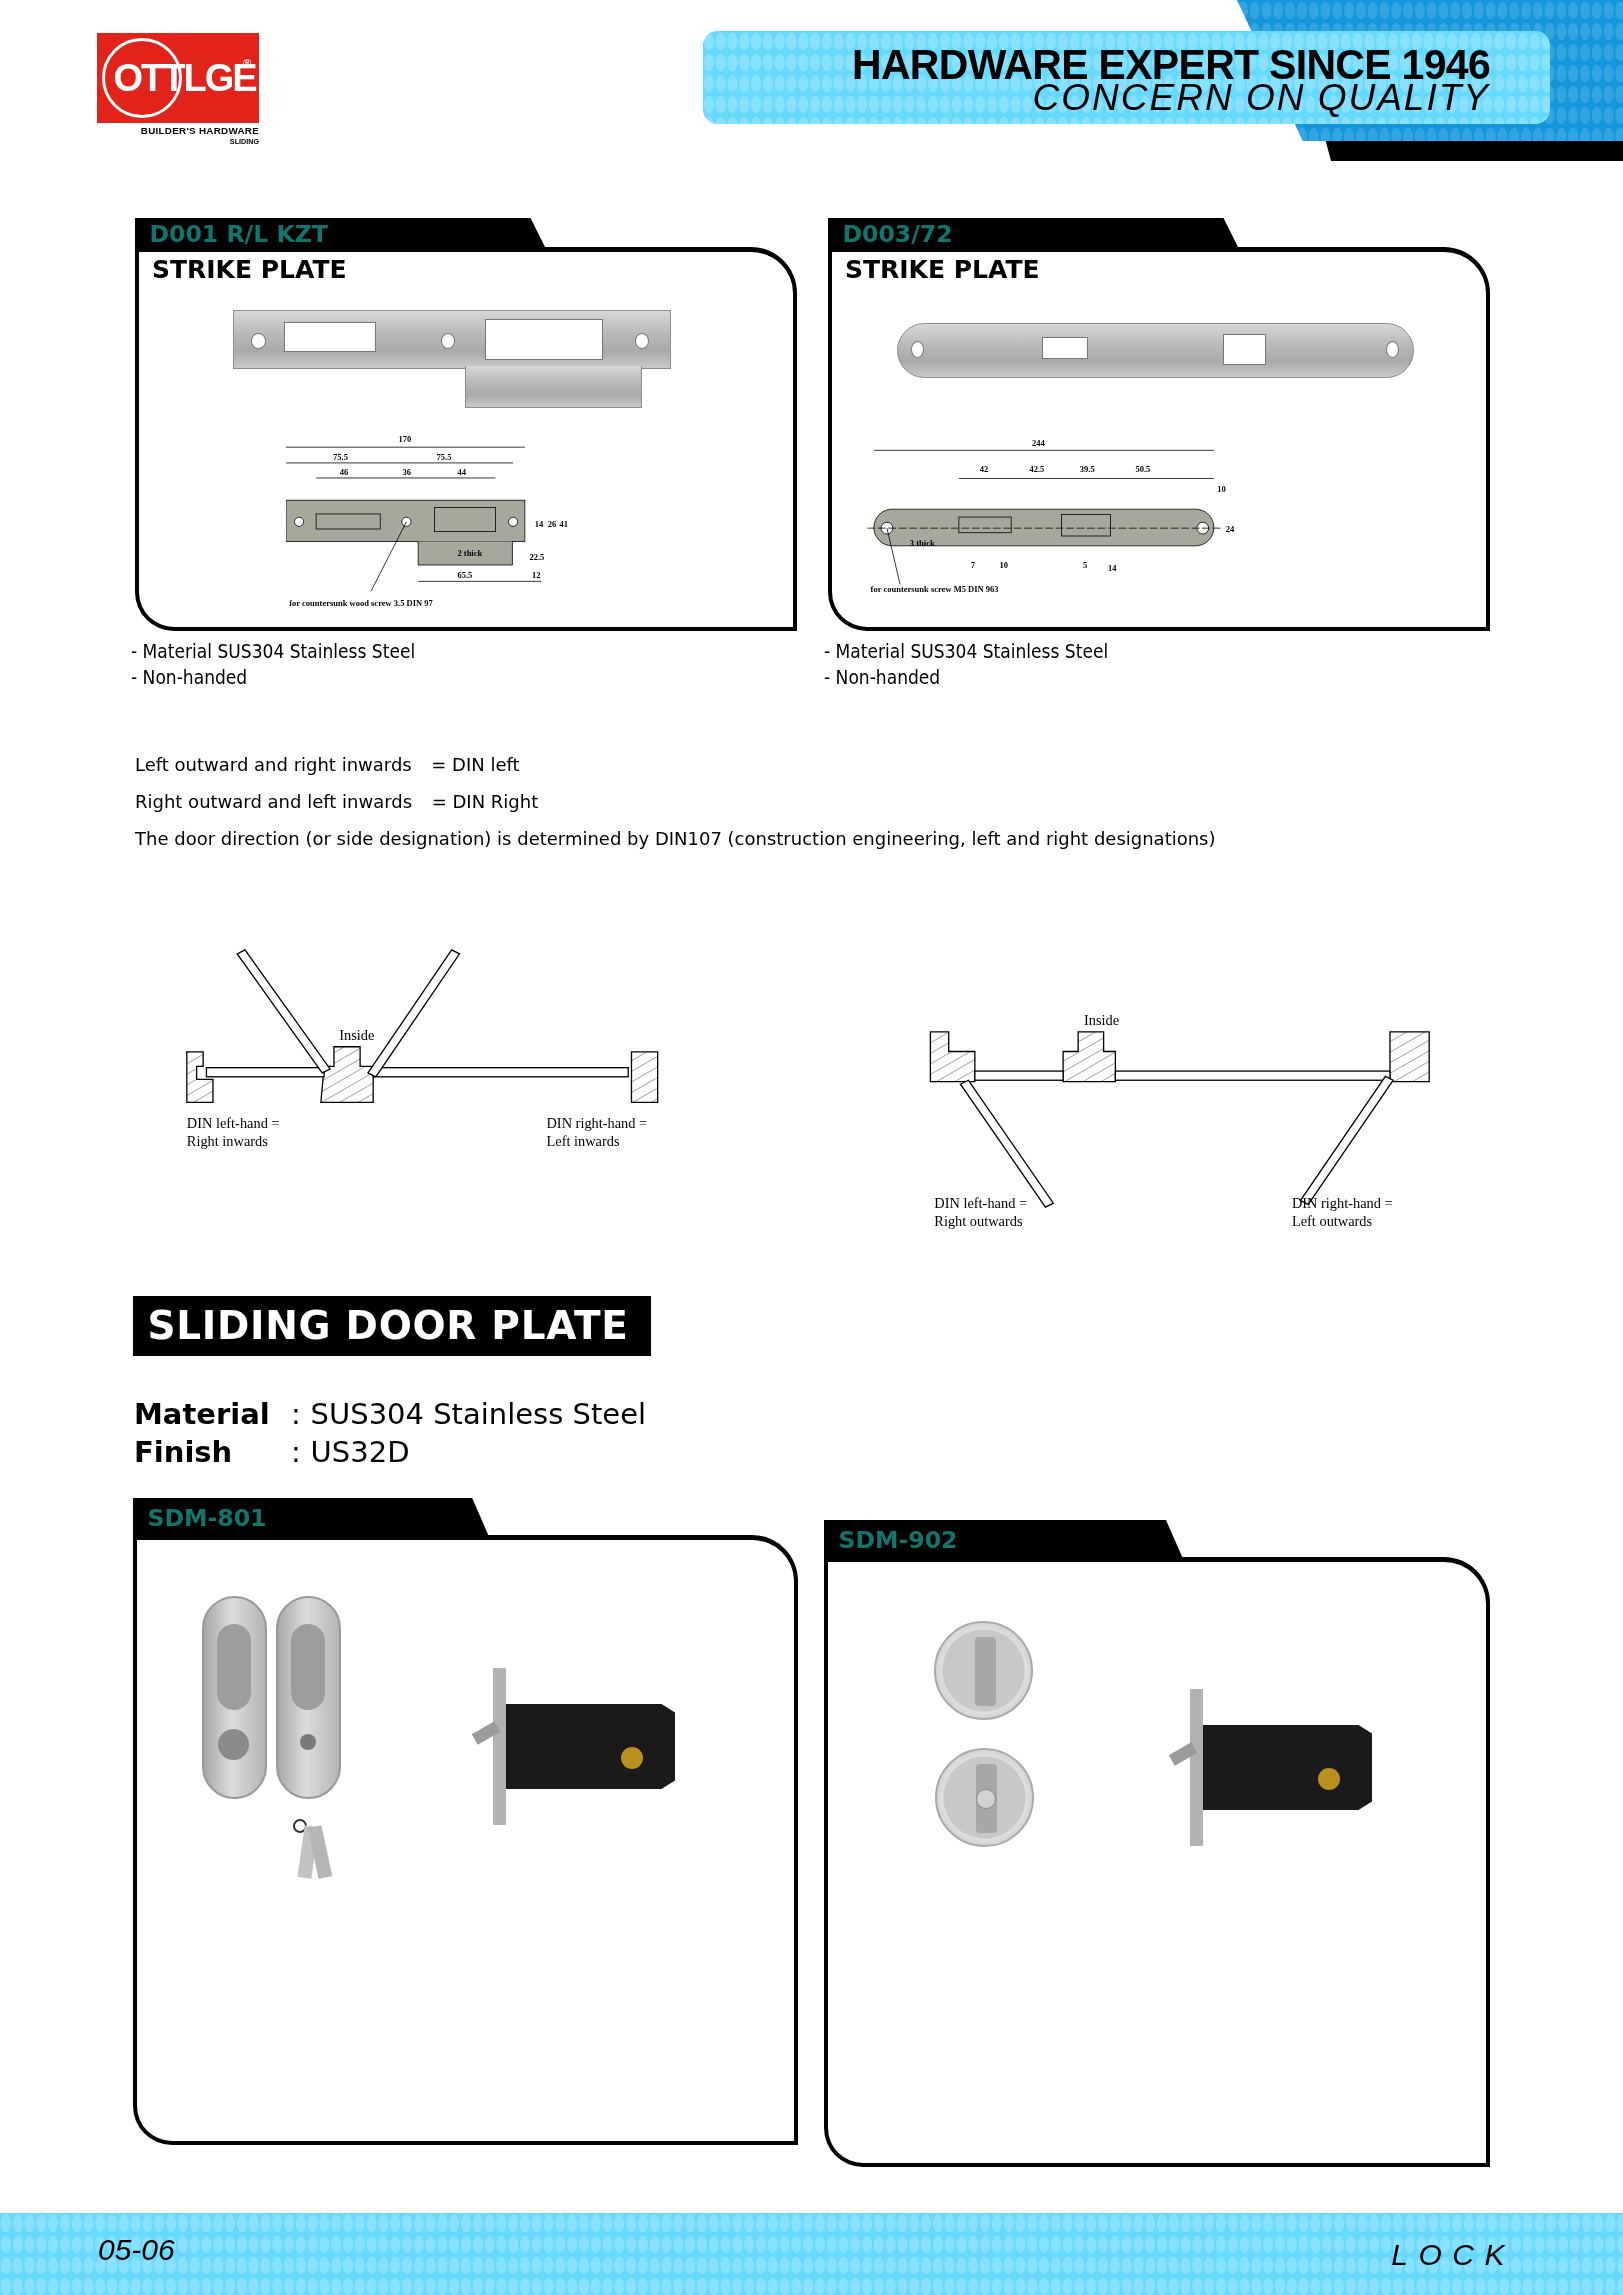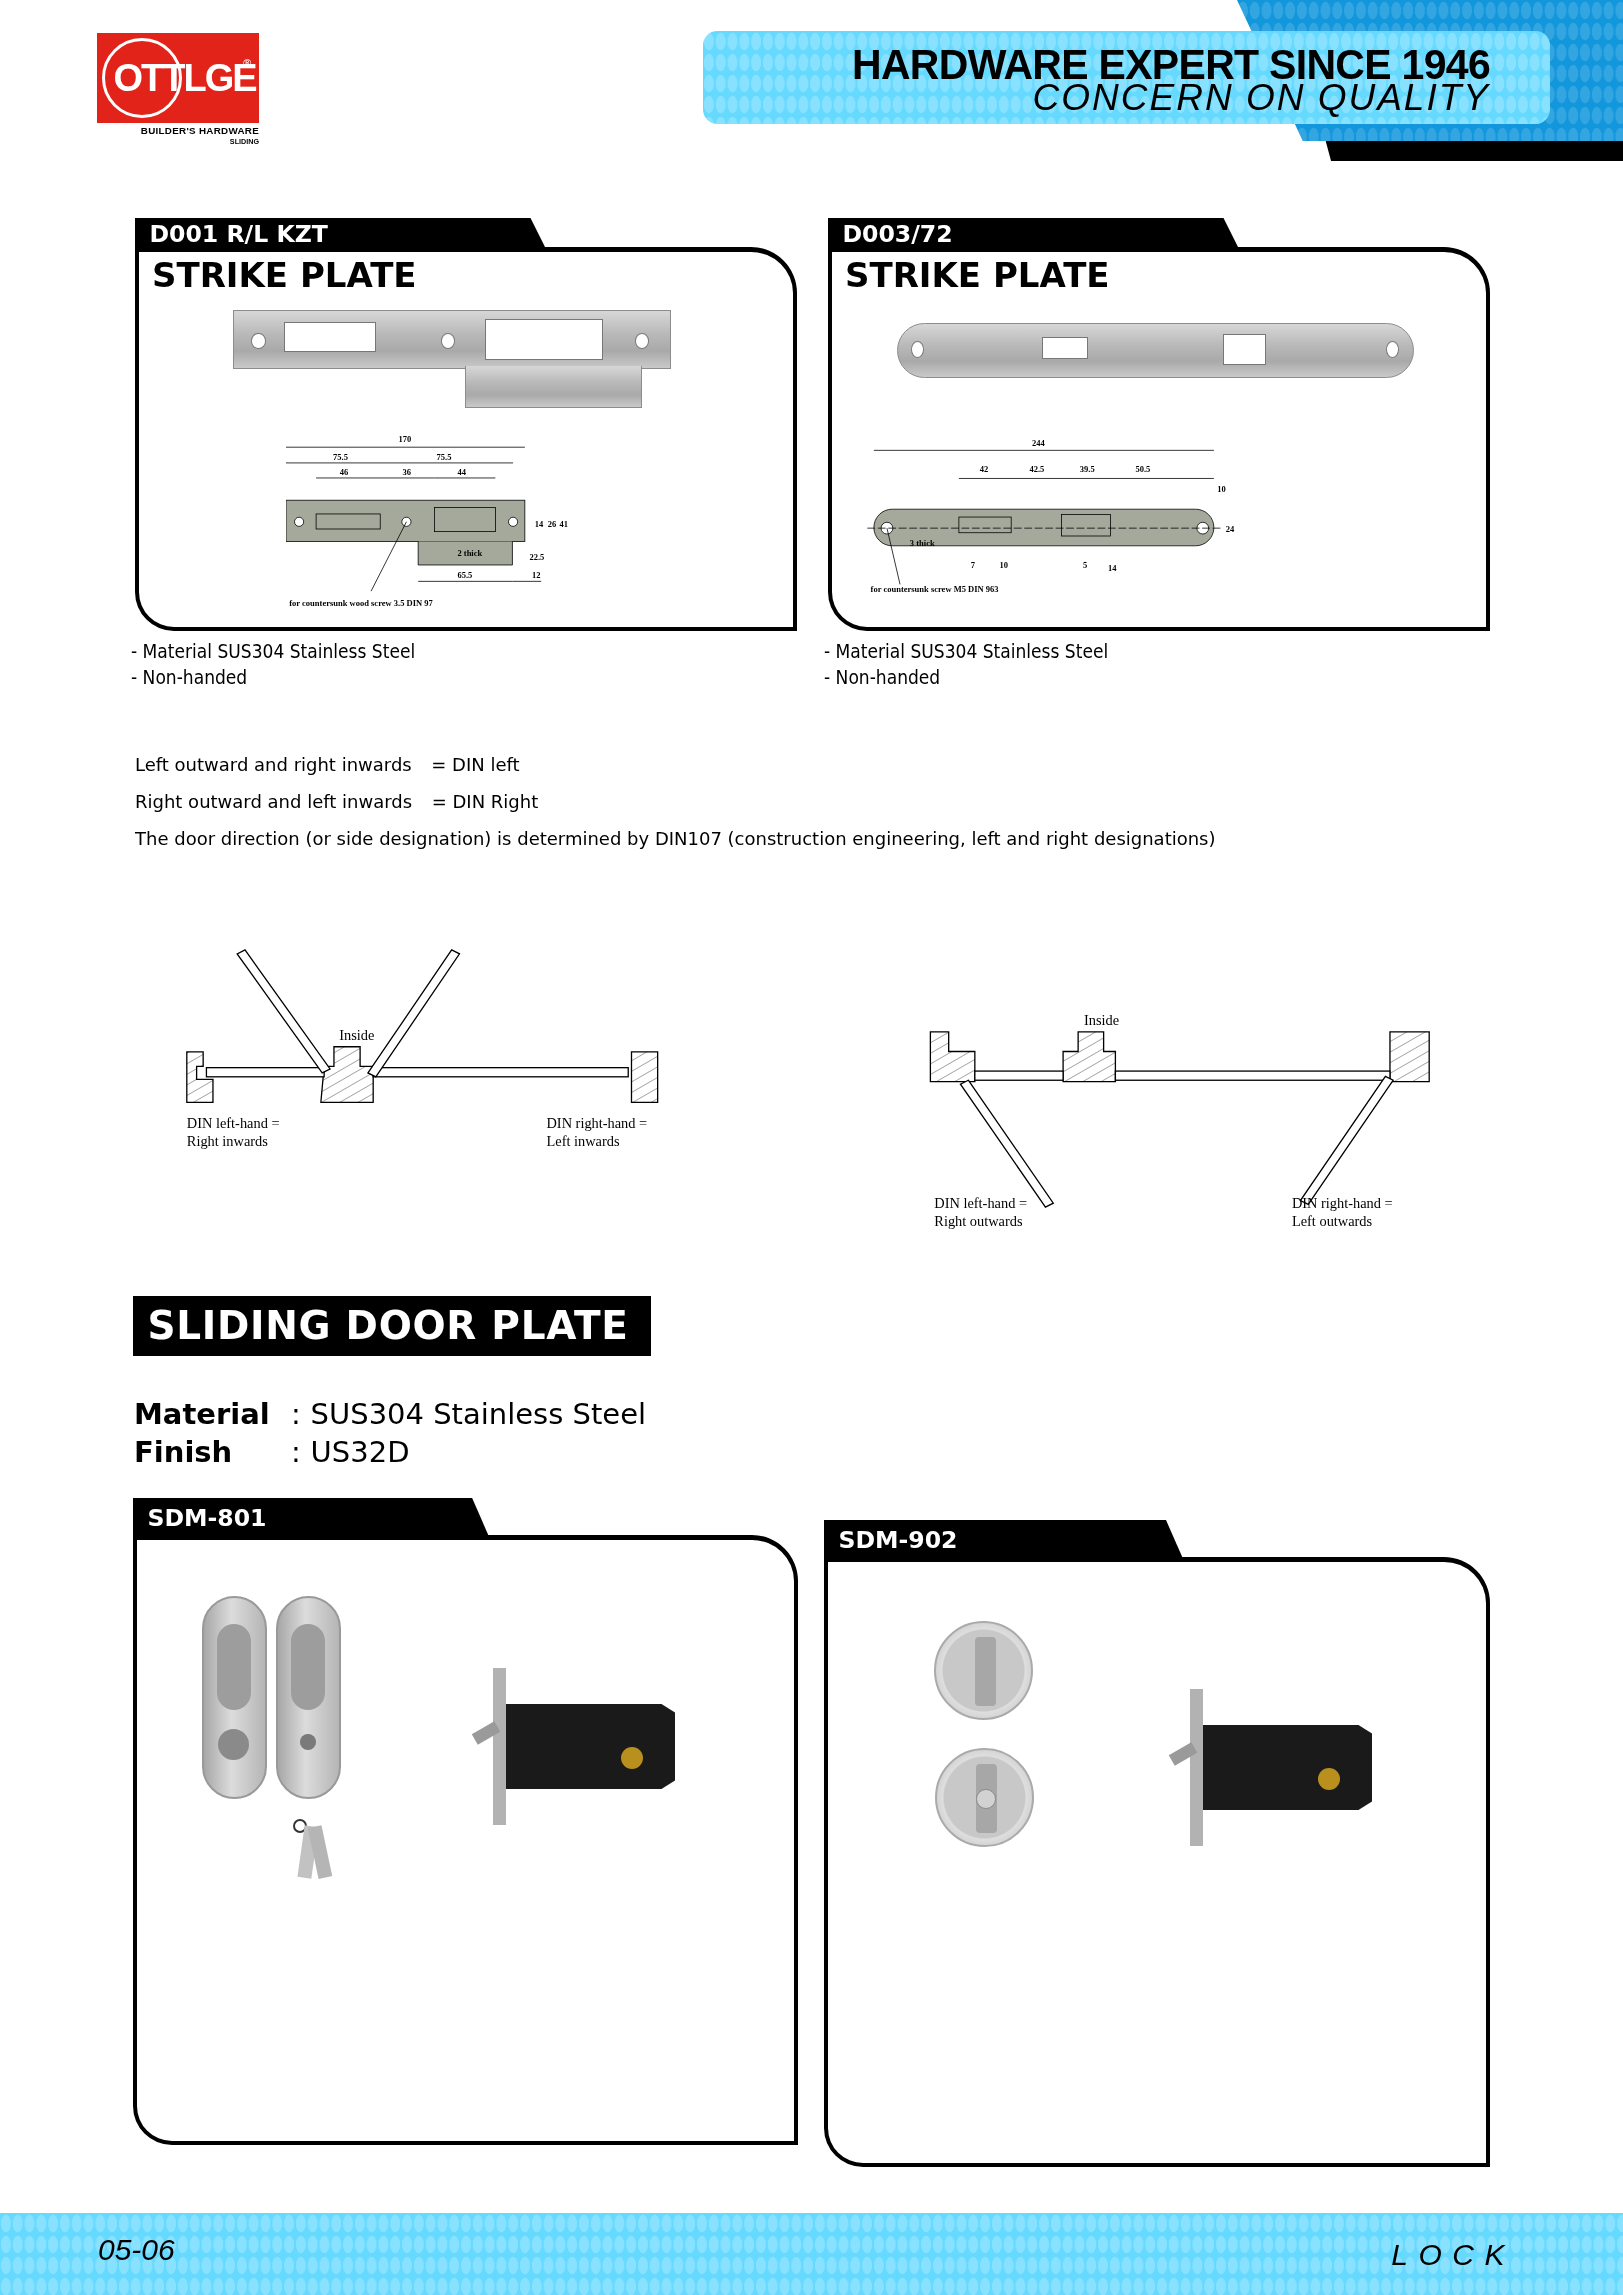--- a/index.html
+++ b/index.html
@@ -18,23 +18,23 @@
   .hdr-black { position: absolute; left: 1309px; top: 79px; width: 315px; height: 82px; background: #000; clip-path: polygon(0 0, 100% 0, 100% 100%, 7% 100%); }
   .hdr-blue { position: absolute; left: 1237px; top: 0; width: 387px; height: 141px; background: #1296dc; clip-path: polygon(0 0, 100% 0, 100% 100%, 17% 100%);
     background-image: radial-gradient(ellipse 5.2px 9.2px at 50% 50%, rgba(255,255,255,0.14) 90%, transparent 100%); background-size: 11.8px 21px; }
   .hdr-pill { position: absolute; left: 703px; top: 31px; width: 847px; height: 93px; background: #66d9ff; border-radius: 14.4px;
     background-image: radial-gradient(ellipse 5.2px 9.2px at 50% 50%, rgba(255,255,255,0.22) 90%, transparent 100%); background-size: 11.8px 21px; }
   .hdr-title { position: absolute; right: 133px; top: 41px; font-family: "Liberation Sans", sans-serif; font-weight: bold; font-size: 41px; letter-spacing: -0.7px; transform: scaleY(1.05); }
   .hdr-sub { position: absolute; right: 133px; top: 77px; font-family: "Liberation Sans", sans-serif; font-style: italic; font-size: 37px; letter-spacing: 2px; }
 
   
   .card { position: absolute; }
-  .card-tab { position: absolute; left: 0; top: 0; height: 33px; background: #000; color: #ffffff; font-family: "DejaVu Sans", sans-serif; font-weight: bold; font-size: 23.6px; padding-left: 14.4px; line-height: 33px; }
+  .card-tab { position: absolute; left: 0; top: 0; height: 33px; background: #000; color: #0f766e; font-family: "DejaVu Sans", sans-serif; font-weight: bold; font-size: 23.6px; padding-left: 14.4px; line-height: 33px; }
   .card-frame { position: absolute; left: 0; border: 4.6px solid #000; border-top-right-radius: 46px; border-bottom-left-radius: 39px; border-top-width: 5.2px; background: #fff; }
-  .card-subtitle { position: absolute; left: 17px; top: 37px; font-weight: bold; font-size: 34px; }
+  .card-subtitle { position: absolute; left: 17px; top: 37px; font-weight: bold; font-size: 25px; }
 
   .plate { position: absolute; background: linear-gradient(180deg,#d7d7d7 0%,#b9b9b9 40%,#a9a9a9 70%,#c9c9c9 100%); border: 1.3px solid #8c8c8c; }
   .hole { position: absolute; background: #fff; border: 1.3px solid #777; }
   .drawing { position: absolute; }
   .notes { position: absolute; font-size: 19px; line-height: 26px; font-family: "DejaVu Sans Condensed", "DejaVu Sans", sans-serif; }
 
   
   .guide { position: absolute; left: 135px; top: 746px; width: 1374px; }
   .guide-title { font-weight: bold; font-size: 28px; line-height: 37px; }
   .guide-line { font-size: 18px; line-height: 37px; }

